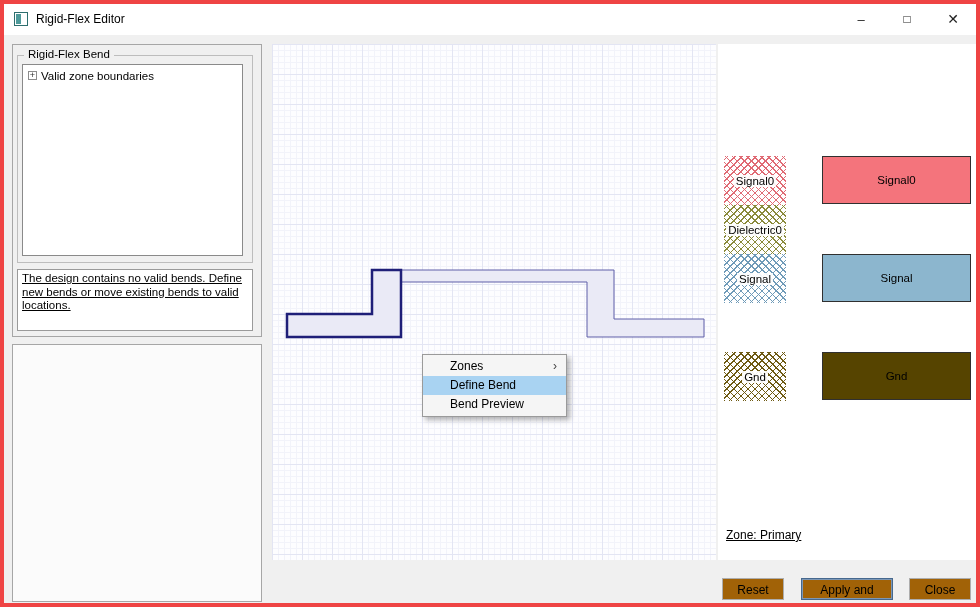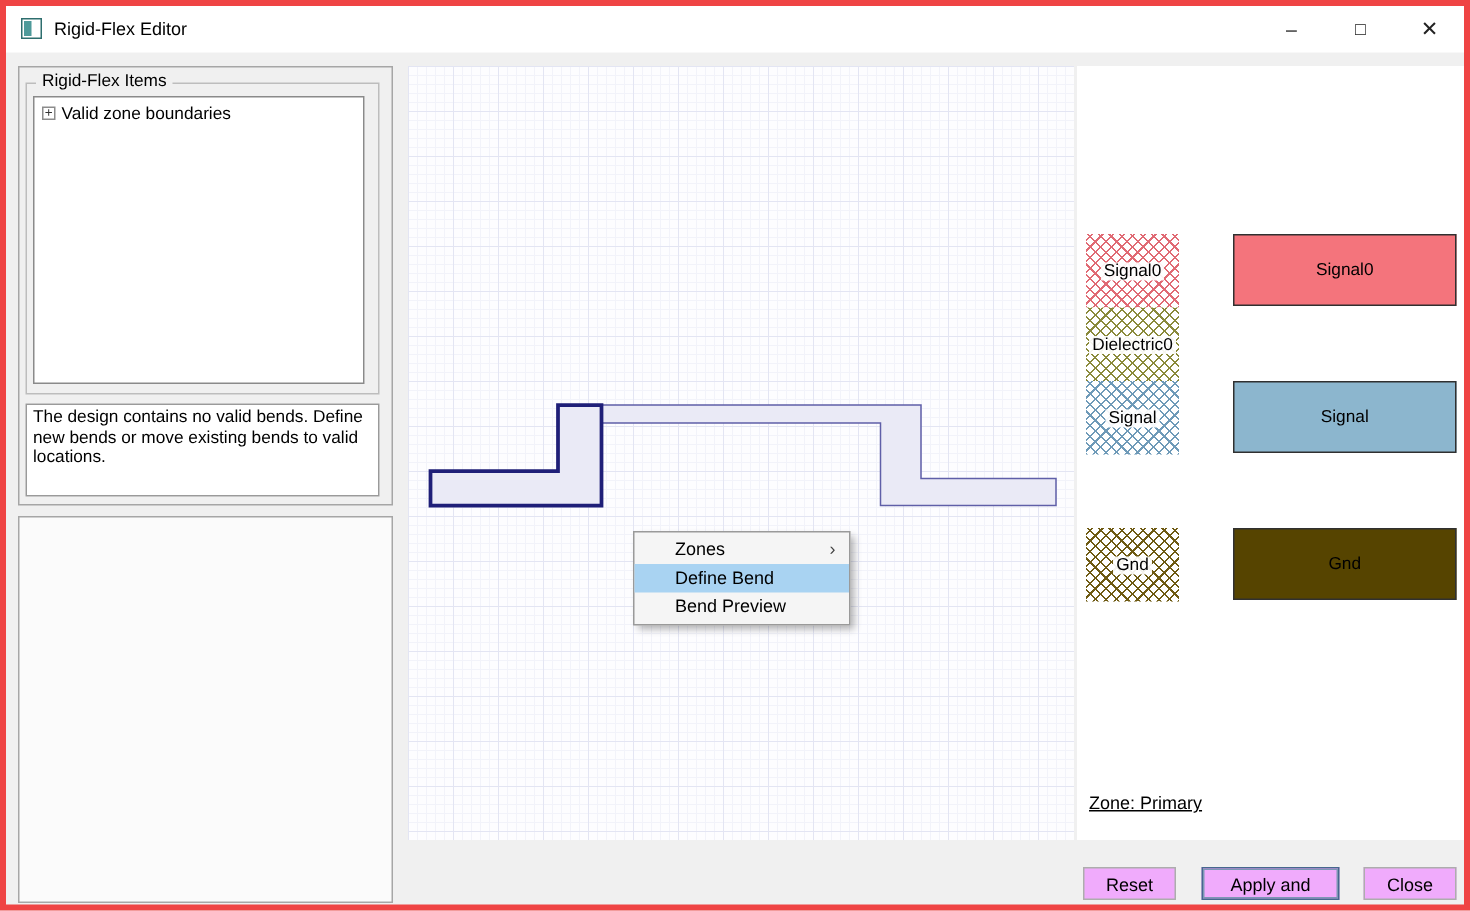--- a/index.html
+++ b/index.html
@@ -18,21 +18,21 @@
 
   
   #left-top{position:absolute;left:8px;top:40px;width:250px;height:293px;border:1px solid #a6a6a6;background:#f0f0f0;box-sizing:border-box;}
   .groupbox{position:absolute;left:4px;top:10px;right:8px;height:206px;border:1px solid #bdbdbd;}
   .groupbox-label{position:absolute;top:-8px;left:6px;background:#f0f0f0;padding:0 4px;font-size:11.5px;}
   #tree-box{position:absolute;left:4px;top:8px;right:9px;bottom:6px;background:#ffffff;border:1px solid #8a8a8a;overflow:hidden;padding:3px 2px;}
   .tree-row{display:flex;align-items:center;height:15px;white-space:nowrap;}
   .expander{display:inline-block;width:9px;height:9px;box-sizing:border-box;border:1px solid #8c8c8c;background:#fff;font-size:9px;line-height:7px;text-align:center;margin:0 4px 0 3px;color:#333;}
   .tree-connector{display:inline-block;width:8px;height:9px;border-left:1px dotted #9a9a9a;border-bottom:1px dotted #9a9a9a;margin:0 4px 6px 7px;}
   .tree-label{font-size:11.5px;}
-  #message-box{position:absolute;left:4px;top:224px;right:8px;height:62px;background:#ffffff;border:1px solid #9a9a9a;box-sizing:border-box;padding:2px 4px;font-size:11.5px;line-height:13.5px;}
+  #message-box{position:absolute;left:4px;top:224px;right:8px;height:62px;background:#ffffff;border:1px solid #9a9a9a;box-sizing:border-box;padding:2px 4px;font-size:11.5px;line-height:13.5px;text-decoration:underline;}
   #left-bottom{position:absolute;left:8px;top:340px;width:250px;height:258px;border:1px solid #a6a6a6;background:#fbfbfb;box-sizing:border-box;}
 
   
   #canvas{position:absolute;left:268px;top:40px;width:444px;height:516px;background-color:#fdfdff;
     background-image:
       linear-gradient(#e3e5f3 1px,transparent 1px),
       linear-gradient(90deg,#e3e5f3 1px,transparent 1px),
       linear-gradient(#f2f3fa 1px,transparent 1px),
       linear-gradient(90deg,#f2f3fa 1px,transparent 1px);
     background-size:30px 30px,30px 30px,6px 6px,6px 6px;}
@@ -44,41 +44,41 @@
   .submenu-arrow{position:absolute;right:9px;top:0;font-size:12px;color:#444;}
 
   
   #stackup-panel{position:absolute;left:714px;top:40px;width:258px;height:516px;background:#ffffff;}
   .hatch-cell{position:absolute;left:6px;width:62px;height:49px;box-sizing:border-box;background-color:#ffffff;display:flex;align-items:center;justify-content:center;}
   .hatch-label{background:rgba(255,255,255,0.92);padding:0 2px;font-size:11.5px;}
   .solid-box{position:absolute;left:104px;width:149px;height:48px;box-sizing:border-box;border:1px solid #303030;display:flex;align-items:center;justify-content:center;font-size:11.5px;}
   #zone-label{position:absolute;left:8px;top:484px;font-size:12px;text-decoration:underline;}
 
   
-  .dlg-btn{position:absolute;top:574px;height:22px;background:#f0abfc;border:1px solid #adadad;font-size:12px;font-family:"Liberation Sans",sans-serif;text-align:center;line-height:20px;box-sizing:border-box;cursor:default;}
+  .dlg-btn{position:absolute;top:574px;height:22px;background:#a16207;border:1px solid #adadad;font-size:12px;font-family:"Liberation Sans",sans-serif;text-align:center;line-height:20px;box-sizing:border-box;cursor:default;}
   #btn-reset{left:718px;width:62px;}
   #btn-apply{left:797px;width:92px;border:1px solid #46688e;box-shadow:inset 0 0 0 1px #7d97b5;}
   #btn-cancel{left:905px;width:62px;}
 </style>
 </head>
 <body>
 
 <div id="window">
 
   <div id="titlebar">
     <div id="app-icon"></div>
     <div id="window-title">Rigid-Flex Editor</div>
     <div class="win-ctrl" id="btn-min">–</div>
     <div class="win-ctrl" id="btn-max">□</div>
     <div class="win-ctrl" id="btn-close">✕</div>
   </div>
 
   <div id="left-top">
     <div class="groupbox">
-      <span class="groupbox-label">Rigid-Flex Items</span>
+      <span class="groupbox-label">Rigid-Flex Bend</span>
       <div id="tree-box">
           <div class="tree-row">
             <span class="expander">+</span>
             <span class="tree-label">Valid zone boundaries</span>
           </div>
         </div>
     </div>
     <div id="message-box">The design contains no valid bends.  Define new bends or move existing bends to valid locations.</div>
   </div>
 

